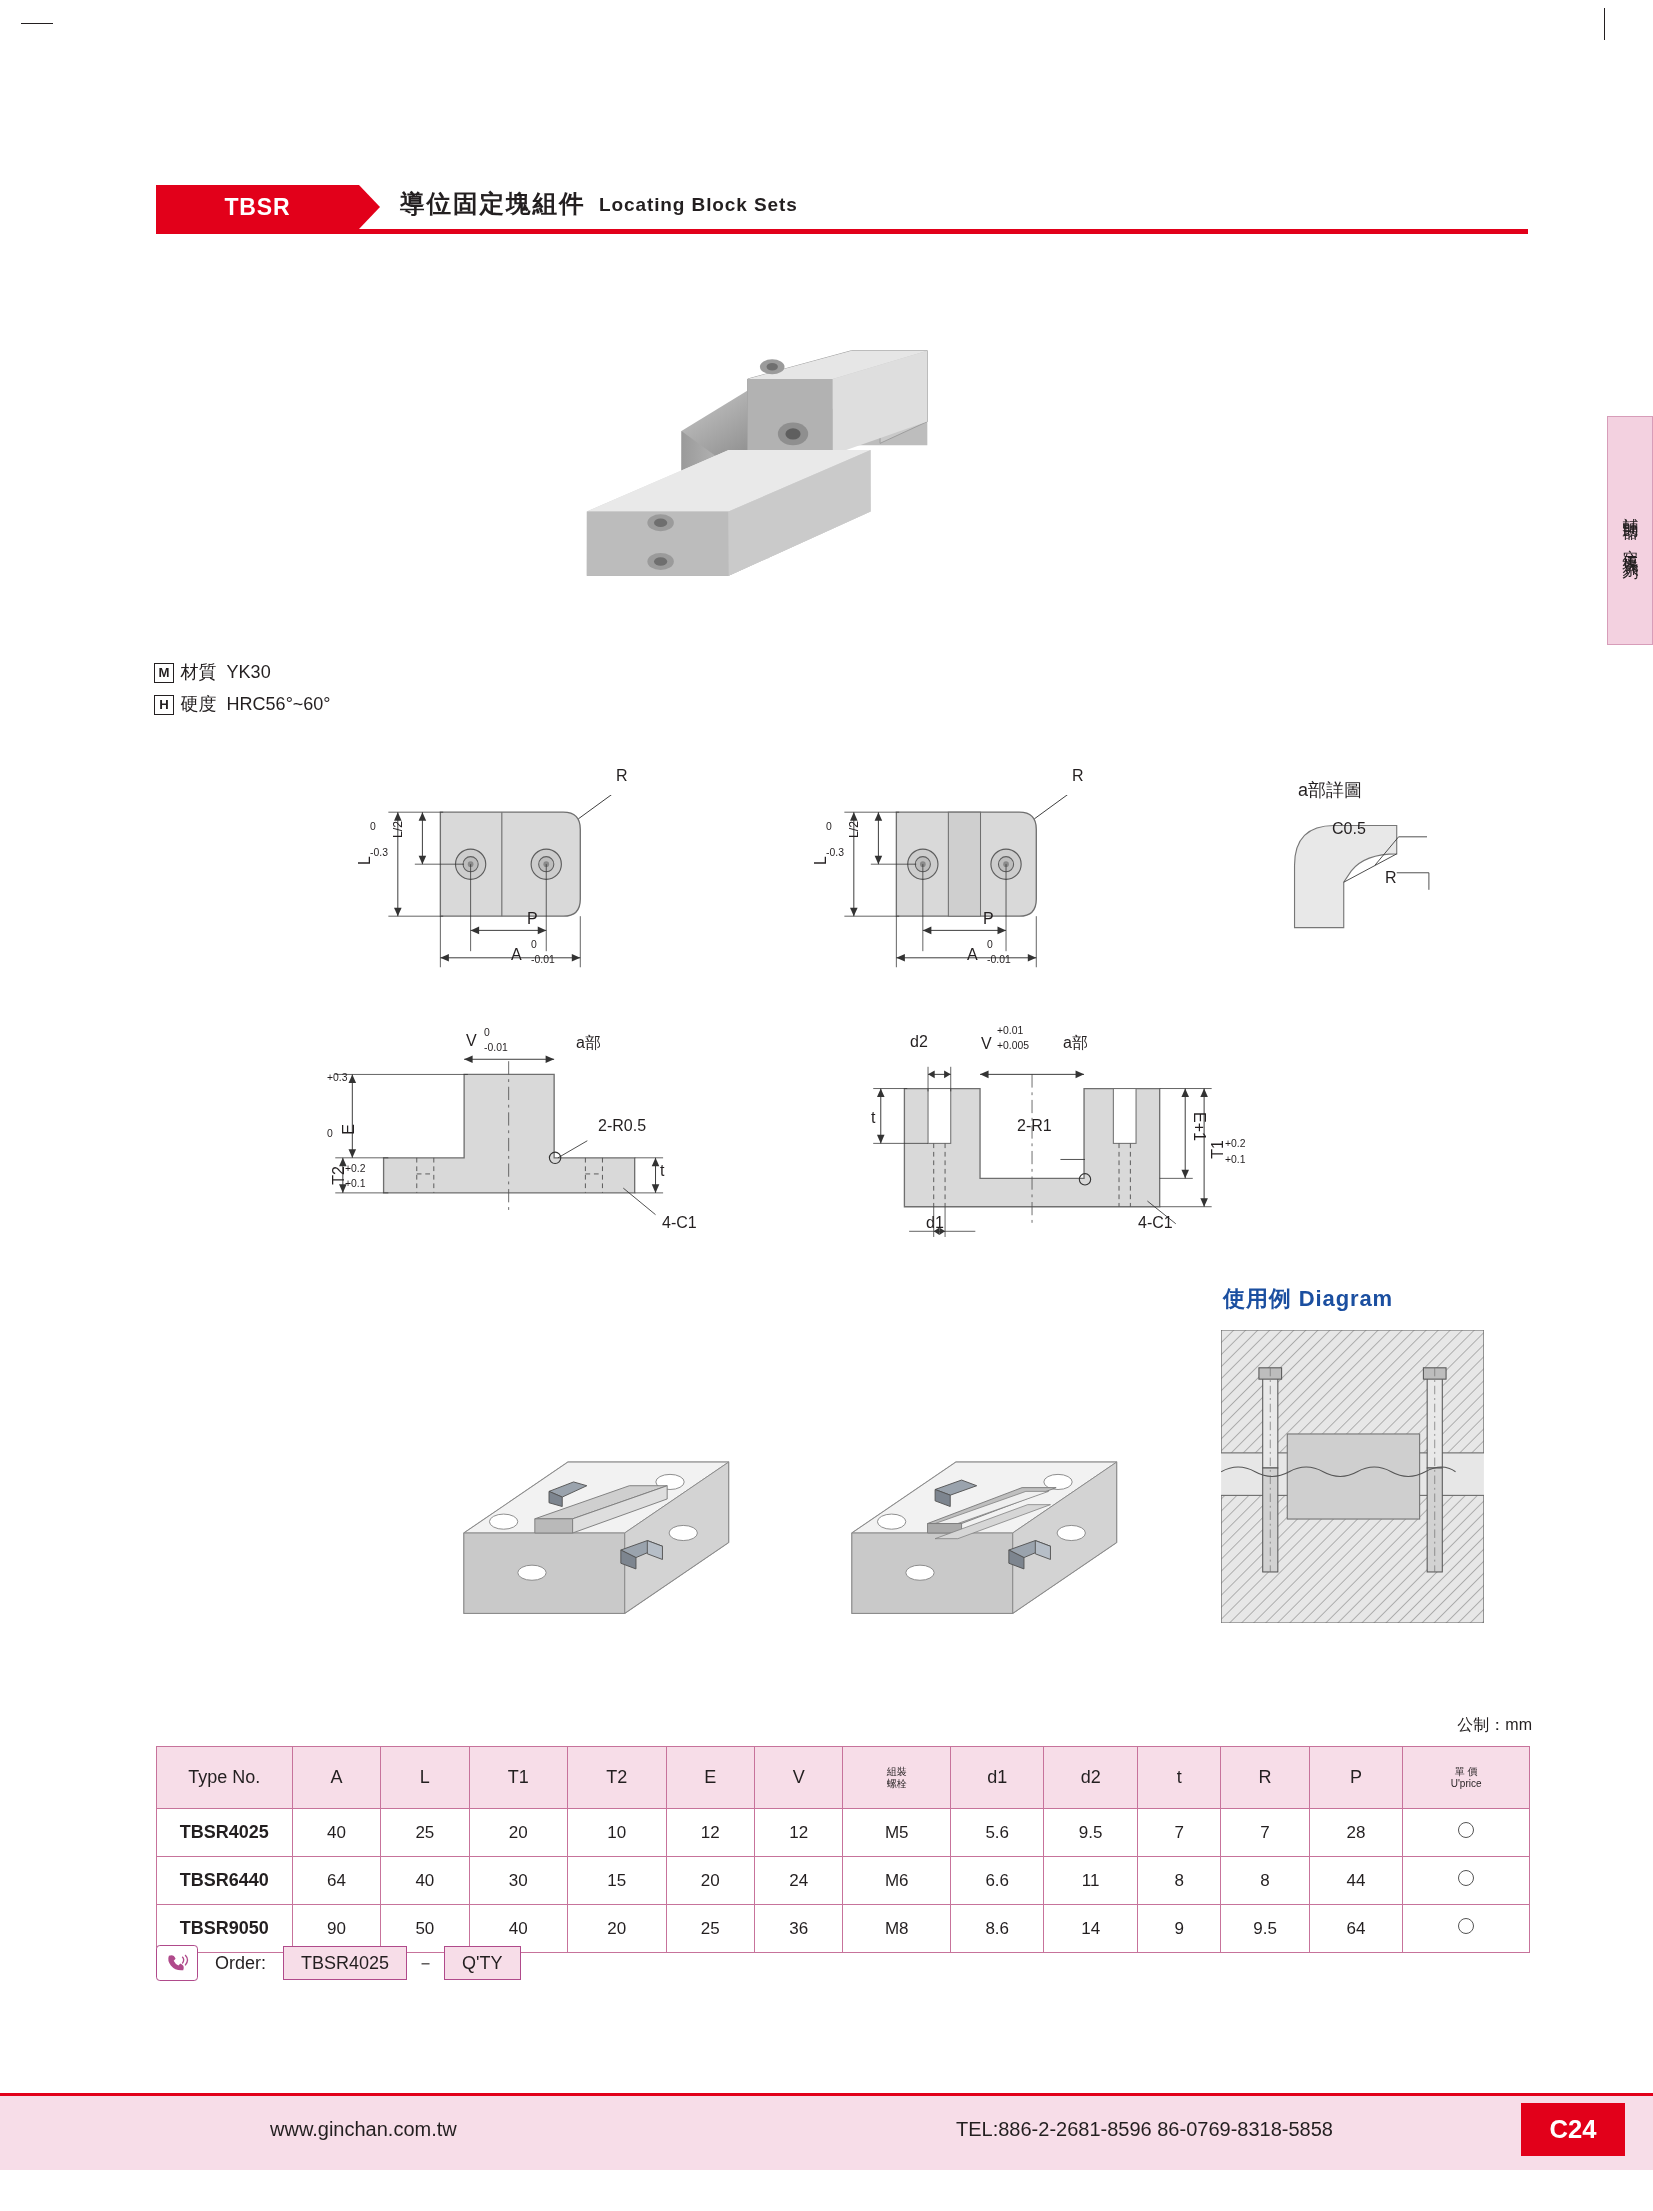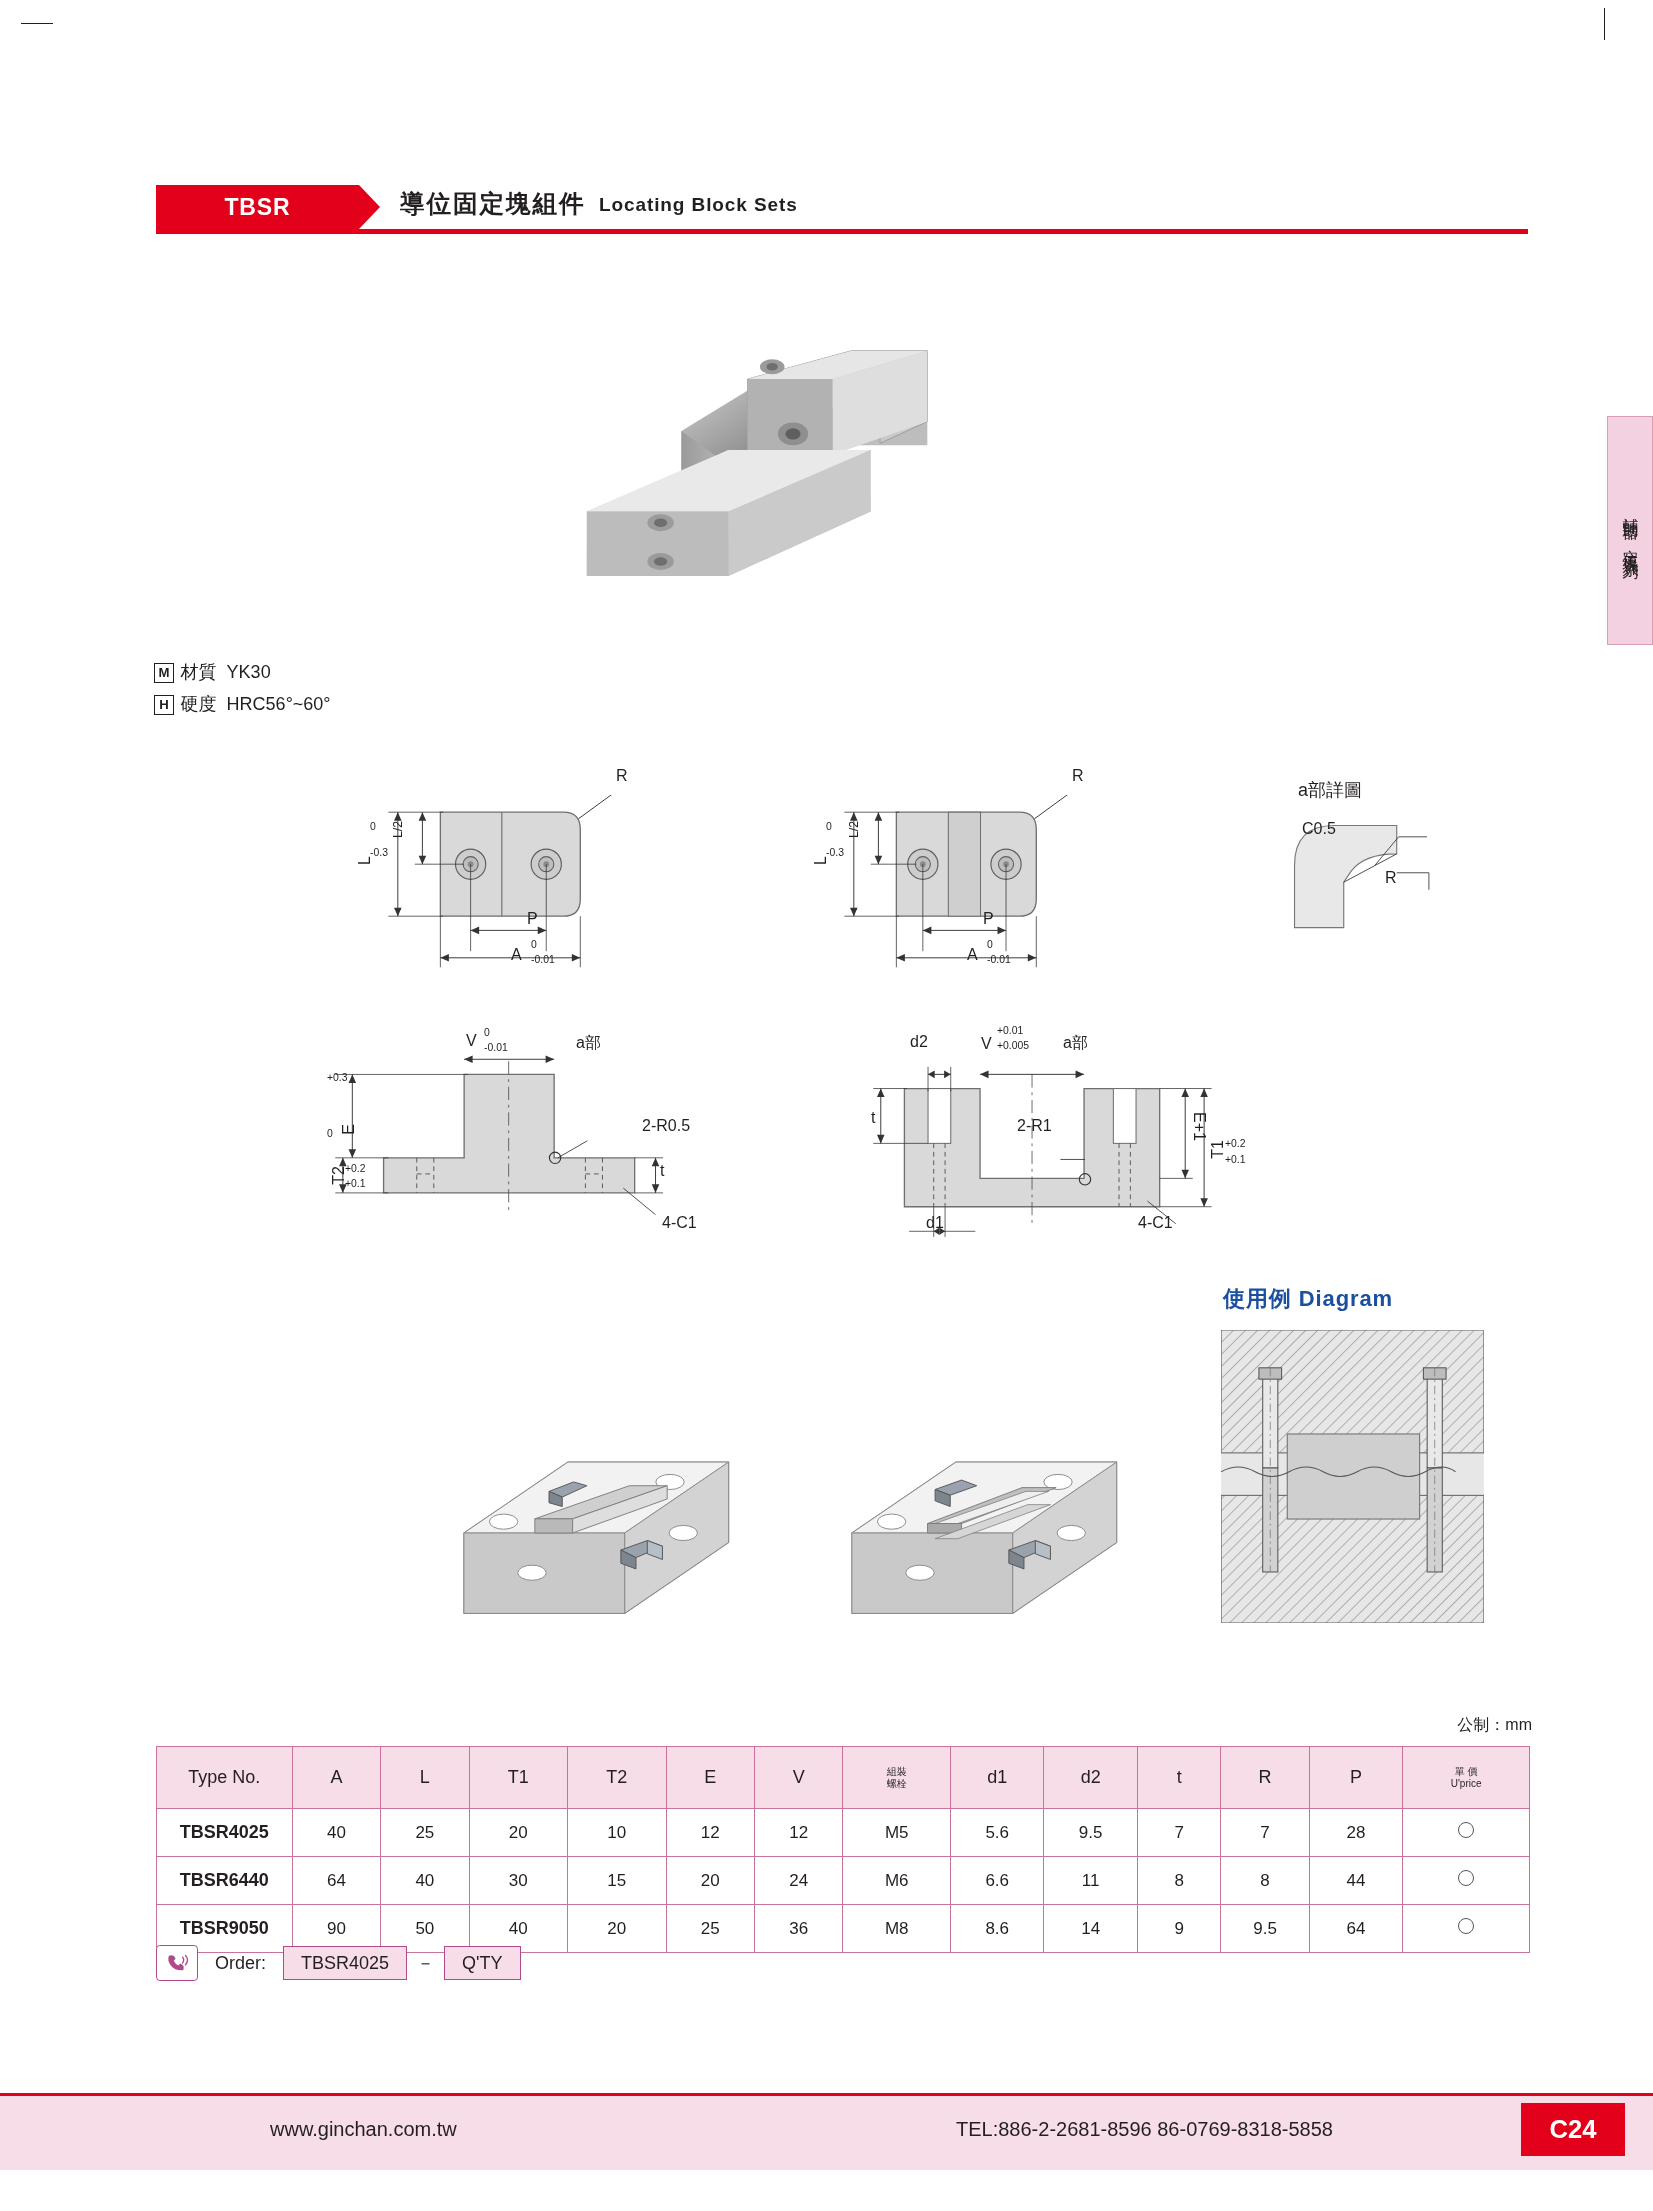--- a/index.html
+++ b/index.html
@@ -308,21 +308,21 @@
   <div style="position:absolute;left:1285px;top:816px;width:161px;height:123px;">
     <svg width="161" height="123" viewBox="0 0 170 130">
       <path d="M10,118 L10,52 Q10,10 52,10 L118,10 L118,40 Q84,40 70,58 L62,70 L62,118 Z" fill="#e8e8e8" stroke="#777" stroke-width="1.2"></path>
       <line x1="62" y1="70" x2="118" y2="40" stroke="#444" stroke-width="1"></line>
       <line x1="95" y1="52" x2="120" y2="22" stroke="#333" stroke-width="0.9"></line>
       <line x1="120" y1="22" x2="150" y2="22" stroke="#333" stroke-width="0.9"></line>
       <line x1="118" y1="60" x2="152" y2="60" stroke="#333" stroke-width="0.9"></line>
       <line x1="152" y1="60" x2="152" y2="78" stroke="#333" stroke-width="0.9"></line>
     </svg>
   </div>
-  <div class="lbl" style="left:1302px;top:820px;text-align:right;">C0.5</div>
+  <div class="lbl" style="left:1332px;top:820px;text-align:right;">C0.5</div>
   <div class="lbl" style="left:1385px;top:869px;">R</div>
 
   <div style="position:absolute;left:322px;top:1046px;width:379px;height:199px;">
     <svg width="379" height="199" viewBox="0 0 400 210">
 
       <path d="M150,30 L245,30 L245,118 L330,118 L330,155 L65,155 L65,118 L150,118 Z" fill="#d9d9d9" stroke="#6f6f6f" stroke-width="1.4"></path>
 
       <line x1="100" y1="118" x2="100" y2="155" stroke="#555" stroke-width="1" stroke-dasharray="5,4"></line>
       <line x1="118" y1="118" x2="118" y2="155" stroke="#555" stroke-width="1" stroke-dasharray="5,4"></line>
       <line x1="100" y1="135" x2="118" y2="135" stroke="#555" stroke-width="1" stroke-dasharray="5,4"></line>
@@ -356,21 +356,21 @@
       <line x1="330" y1="118" x2="360" y2="118" stroke="#333" stroke-width="0.8"></line>
       <line x1="330" y1="155" x2="360" y2="155" stroke="#333" stroke-width="0.8"></line>
 
       <line x1="318" y1="150" x2="352" y2="178" stroke="#333" stroke-width="0.9"></line>
     </svg>
   </div>
   <div class="lbl" style="left:466px;top:1032px;">V</div>
   <div class="lbl xs" style="left:484px;top:1027px;">0</div>
   <div class="lbl xs" style="left:484px;top:1042px;">-0.01</div>
   <div class="lbl" style="left:576px;top:1033px;">a部</div>
-  <div class="lbl" style="left:598px;top:1117px;margin-left:44px;">2-R0.5</div>
+  <div class="lbl" style="left:598px;top:1117px;">2-R0.5</div>
   <div class="lbl vert" style="left:340px;top:1124px;">E</div>
   <div class="lbl xs" style="left:327px;top:1072px;">+0.3</div>
   <div class="lbl xs" style="left:327px;top:1128px;">0</div>
   <div class="lbl vert" style="left:330px;top:1166px;">T2</div>
   <div class="lbl xs" style="left:345px;top:1163px;">+0.2</div>
   <div class="lbl xs" style="left:345px;top:1178px;">+0.1</div>
   <div class="lbl" style="left:660px;top:1162px;">t</div>
   <div class="lbl" style="left:662px;top:1214px;">4-C1</div>
 
   <div style="position:absolute;left:852px;top:1046px;width:379px;height:208px;">

